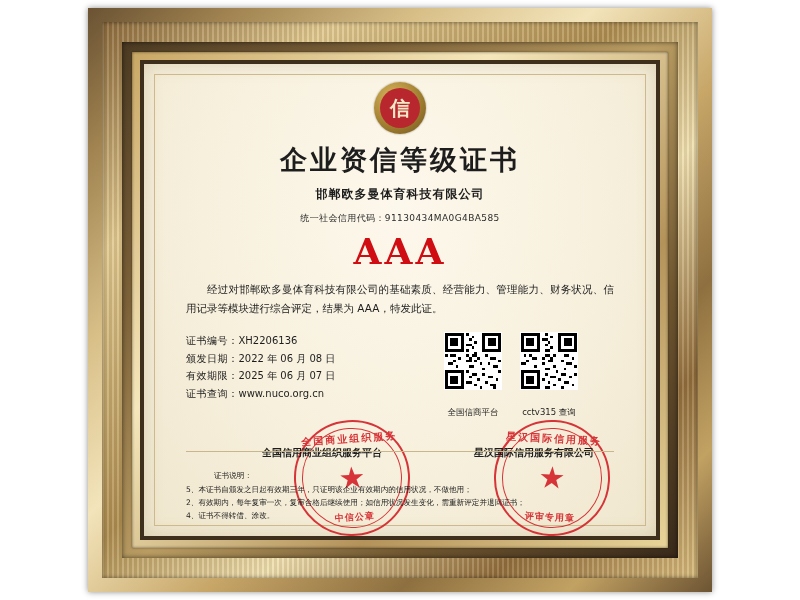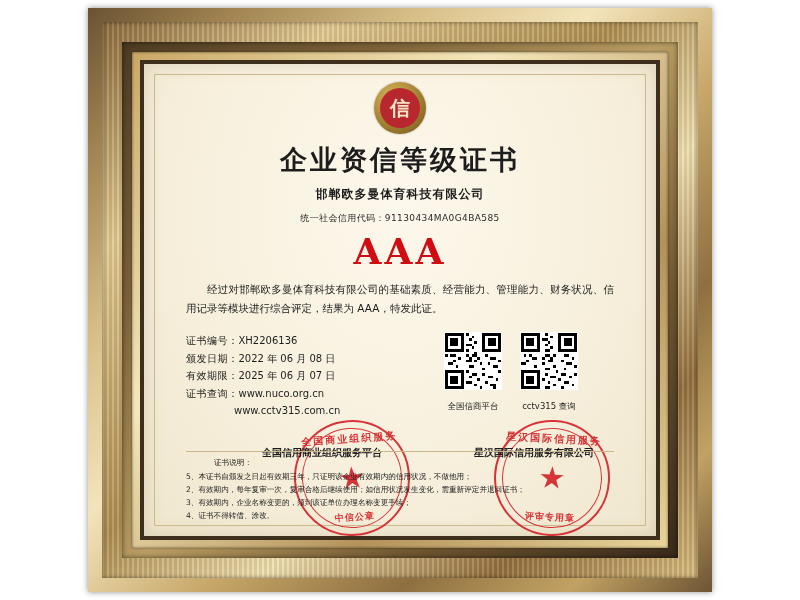--- a/index.html
+++ b/index.html
@@ -217,21 +217,21 @@
     gap: 18px;
   }
   .qr-item { text-align: center; }
   .qr-img {
     width: 56px;
     height: 56px;
     background-color: #ffffff;
     border: 1px solid #ffffff;
   }
   .qr-caption {
-    margin-top: 7px;
+    margin-top: 13px;
     font-size: 8.5px;
     color: #1d1d1d;
     white-space: nowrap;
   }
 
   
   .review-line {
     position: absolute;
     top: 370px;
     left: 42px;
@@ -356,23 +356,20 @@
           <span class="lbl">证书编号：</span><span>XH2206136</span>
         </div>
         <div class="info-row">
           <span class="lbl">颁发日期：</span><span>2022 年 06 月 08 日</span>
         </div>
         <div class="info-row">
           <span class="lbl">有效期限：</span><span>2025 年 06 月 07 日</span>
         </div>
         <div class="info-row">
           <span class="lbl">证书查询：</span><span class="info-url">www.nuco.org.cn</span>
-        </div>
-        <div class="info-row">
-          <span class="info-url info-url-2">www.cctv315.com.cn</span>
         </div>
       </div>
 
       <div class="qr-area">
         <div class="qr-item">
           <svg class="qr-img" viewBox="0 0 21 21" shape-rendering="crispEdges">
             <rect width="21" height="21" fill="#fff"></rect>
             <g fill="#000">
               <rect x="0" y="0" width="7" height="1"></rect>
                 <rect x="0" y="6" width="7" height="1"></rect>
@@ -517,19 +514,18 @@
       </div>
 
       <div class="seal-caption seal-caption-left">全国信用商业组织服务平台</div>
       <div class="seal-caption seal-caption-right">星汉国际信用服务有限公司</div>
 
       <div class="notes-divider"></div>
       <div class="notes">
         <div class="notes-title">证书说明：</div>
         <div class="note-item">5、本证书自颁发之日起有效期三年，只证明该企业有效期内的信用状况，不做他用；</div>
         <div class="note-item">2、有效期内，每年复审一次，复审合格后继续使用；如信用状况发生变化，需重新评定并退回证书；</div>
-        <div class="note-item">3、有效期内，企业名称变更的，须到该证单位办理名称变更手续；</div>
         <div class="note-item">4、证书不得转借、涂改。</div>
       </div>
 
     </div>
   </div>
 </div>
 
 </body></html>

